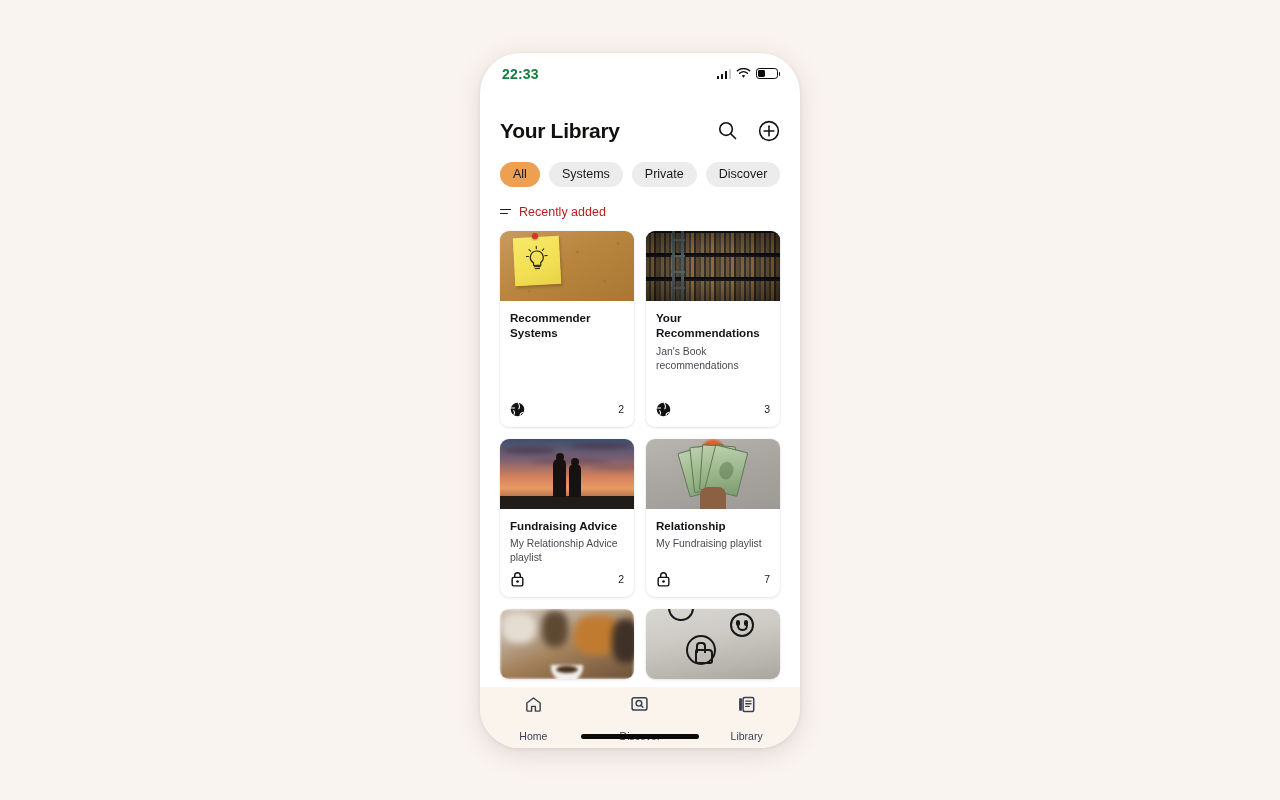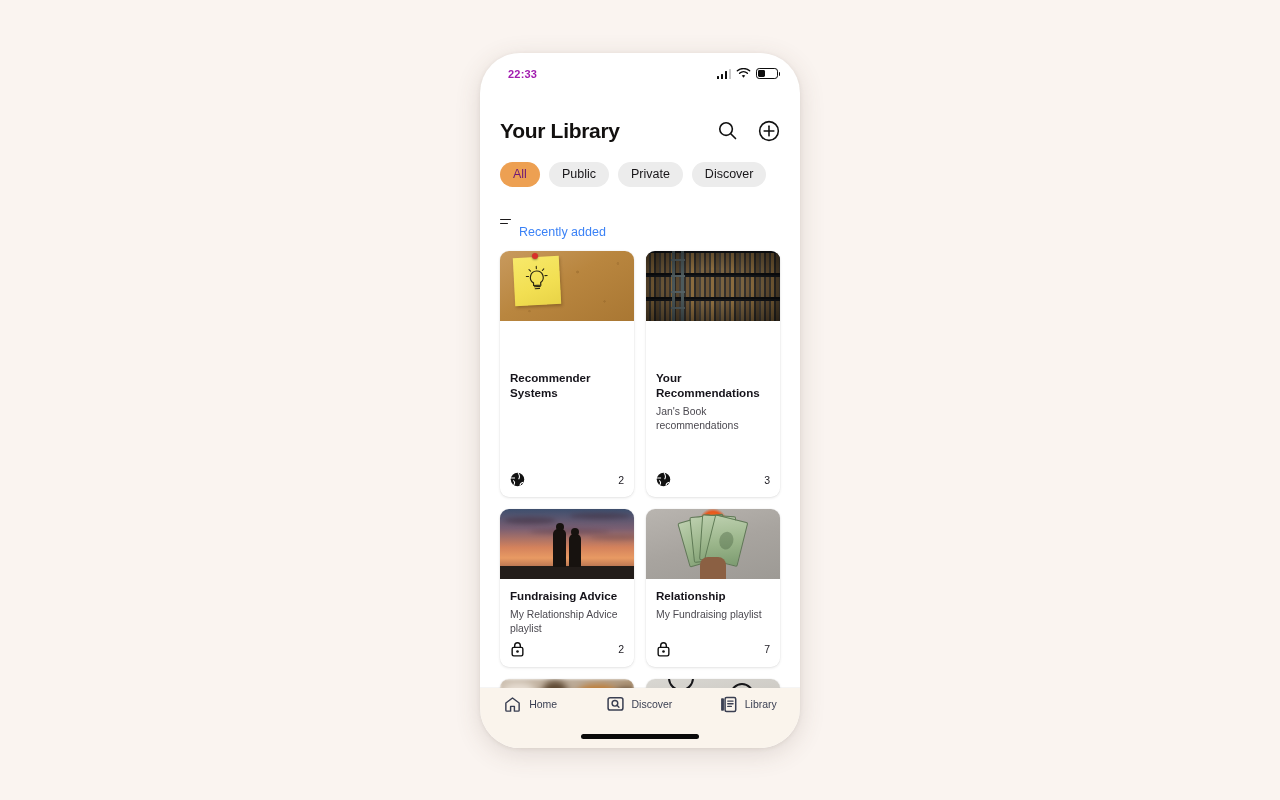--- a/index.html
+++ b/index.html
@@ -26,21 +26,21 @@
     display:flex; flex-direction:column;
   }
 
   
   .statusbar {
     height:42px; flex:0 0 42px;
     display:flex; align-items:center; justify-content:space-between;
     padding:0 22px 0 22px;
   }
   .status-time {
-    font-size:11px; font-weight:700; color:#a21caf; letter-spacing:.2px;margin-left:6px;
+    font-size:14px; font-weight:700; color:#15803d; letter-spacing:.2px;
   }
   .status-icons { display:flex; align-items:center; gap:5px; }
   .sig { display:flex; align-items:flex-end; gap:1.5px; height:11px; }
   .sig i { display:block; width:2.5px; background:#0d0d0d; border-radius:.5px; }
   .sig i:nth-child(1){ height:3px; }
   .sig i:nth-child(2){ height:5.5px; }
   .sig i:nth-child(3){ height:8px; }
   .sig i:nth-child(4){ height:10.5px; background:#c9c9c9; }
   .batt {
     position:relative; width:22px; height:11px;
@@ -66,46 +66,46 @@
   
   .chips {
     display:flex; gap:9px; padding:19px 20px 0 20px;
   }
   .chip {
     height:25px; padding:0 13px;
     border-radius:13px; background:#ececec;
     display:flex; align-items:center; justify-content:center;
     font-size:12.5px; color:#19171a; cursor:pointer; white-space:nowrap;
   }
-  .chip.active { background:#eda052; color:#701a75; }
+  .chip.active { background:#eda052; color:#0f172a; }
 
   
   .sortrow {
     display:flex; align-items:center; gap:8px;
     padding:18px 20px 0 20px;
   }
   .sort-lines { display:flex; flex-direction:column; gap:2.6px; align-items:flex-start; }
   .sort-lines i { display:block; height:1.6px; background:#1c1a1b; border-radius:1px; }
   .sort-lines i:nth-child(1){ width:11px; }
   .sort-lines i:nth-child(2){ width:7.5px; }
-  .sort-label { font-size:12.5px; color:#3b82f6;margin-top:20px; }
+  .sort-label { font-size:12.5px; color:#b91c1c; }
 
   
   .scroll {
     flex:1; overflow:hidden; padding:12px 20px 0 20px;
   }
   .grid {
     display:grid; grid-template-columns:1fr 1fr; gap:12px;
   }
   .card {
     background:#fff; border-radius:9px; overflow:hidden;
     box-shadow:0 1px 3px rgba(0,0,0,.10), 0 0 0 .5px rgba(0,0,0,.035);
     display:flex; flex-direction:column; cursor:pointer;
   }
-  .card.tall { min-height:196px;gap:40px; }
+  .card.tall { min-height:196px; }
   .card.short { min-height:158px; }
   .card-img { height:70px; flex:0 0 70px; position:relative; overflow:hidden; }
   .card-body { padding:9px 10px 0 10px; flex:1; }
   .card-title {
     font-size:11.6px; font-weight:700; color:#15131a; line-height:1.35;
     margin-bottom:4px;
   }
   .card-desc { font-size:10.4px; color:#4b4950; line-height:1.32; }
   .card-foot {
     display:flex; align-items:center; justify-content:space-between;
@@ -247,21 +247,21 @@
   }
 
   
   .bottomnav {
     flex:0 0 60px; background:#faf4ec;
     display:flex; align-items:flex-start; justify-content:space-around;
     padding-top:7px;
     box-shadow:0 -1px 0 rgba(0,0,0,.04);
   }
   .navitem {
-    display:flex; align-items:center; gap:7px;
+    display:flex; flex-direction:column; align-items:center; gap:16px;
     cursor:pointer; min-width:56px;
   }
   .navitem span { font-size:10.5px; color:#3a3f52; }
   .home-indicator {
     position:absolute; left:50%; bottom:9px; transform:translateX(-50%);
     width:118px; height:4.5px; border-radius:3px; background:#0a0a0a;
   }
 </style>
 </head>
 <body>
@@ -303,21 +303,21 @@
             <circle cx="12" cy="12" r="10.2" stroke="#111" stroke-width="1.7" fill="none"></circle>
             <line x1="12" y1="6.7" x2="12" y2="17.3" stroke="#111" stroke-width="1.7" stroke-linecap="round"></line>
             <line x1="6.7" y1="12" x2="17.3" y2="12" stroke="#111" stroke-width="1.7" stroke-linecap="round"></line>
           </svg>
         </div>
       </div>
     </div>
 
     <div class="chips">
       <div class="chip active">All</div>
-      <div class="chip">Public</div>
+      <div class="chip">Systems</div>
       <div class="chip">Private</div>
       <div class="chip">Discover</div>
     </div>
 
     <div class="sortrow">
       <div class="sort-lines">
           <i></i>
           <i></i>
         </div>
       <div class="sort-label">Recently added</div>

